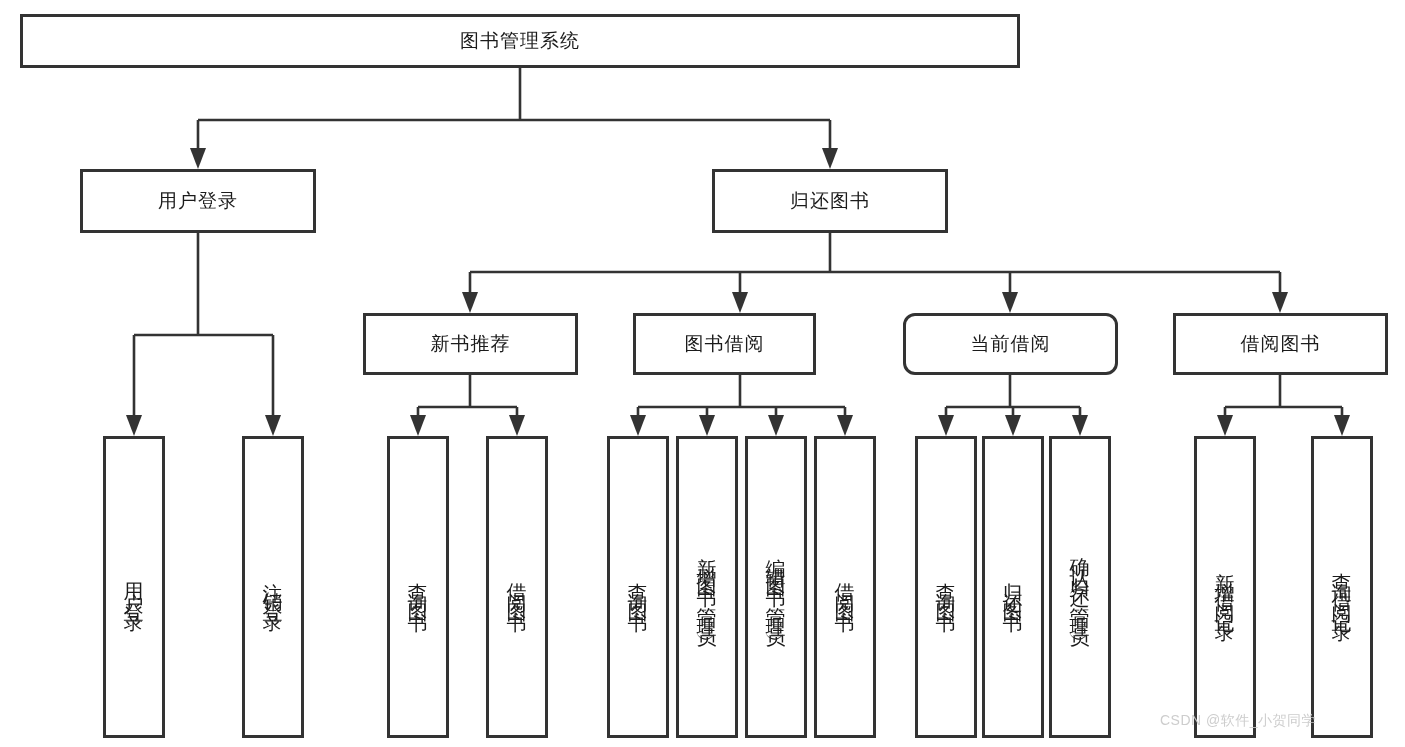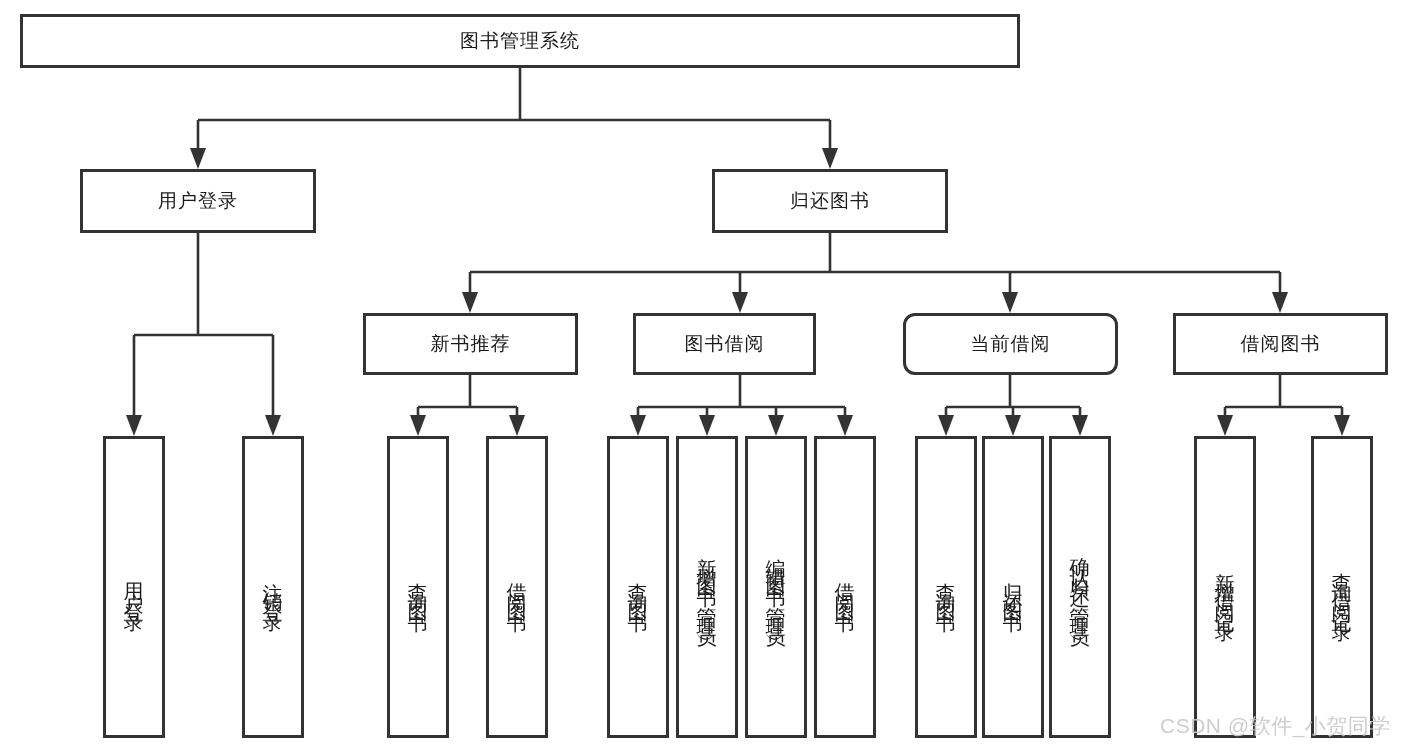--- a/index.html
+++ b/index.html
@@ -56,21 +56,21 @@
     text-orientation: mixed;
     font-size: 20px;
     letter-spacing: 10px;
     white-space: normal;
     line-height: 1;
   }
   .watermark {
     position: absolute;
     left: 1160px;
     top: 712px;
-    font-size: 21px;
+    font-size: 14px;
     color: var(--wm, #c9c9c9);
     opacity: 0.92;
     z-index: 3;
     white-space: nowrap;
     letter-spacing: 0.5px;
   }
 </style>
 </head>
 <body>
 

